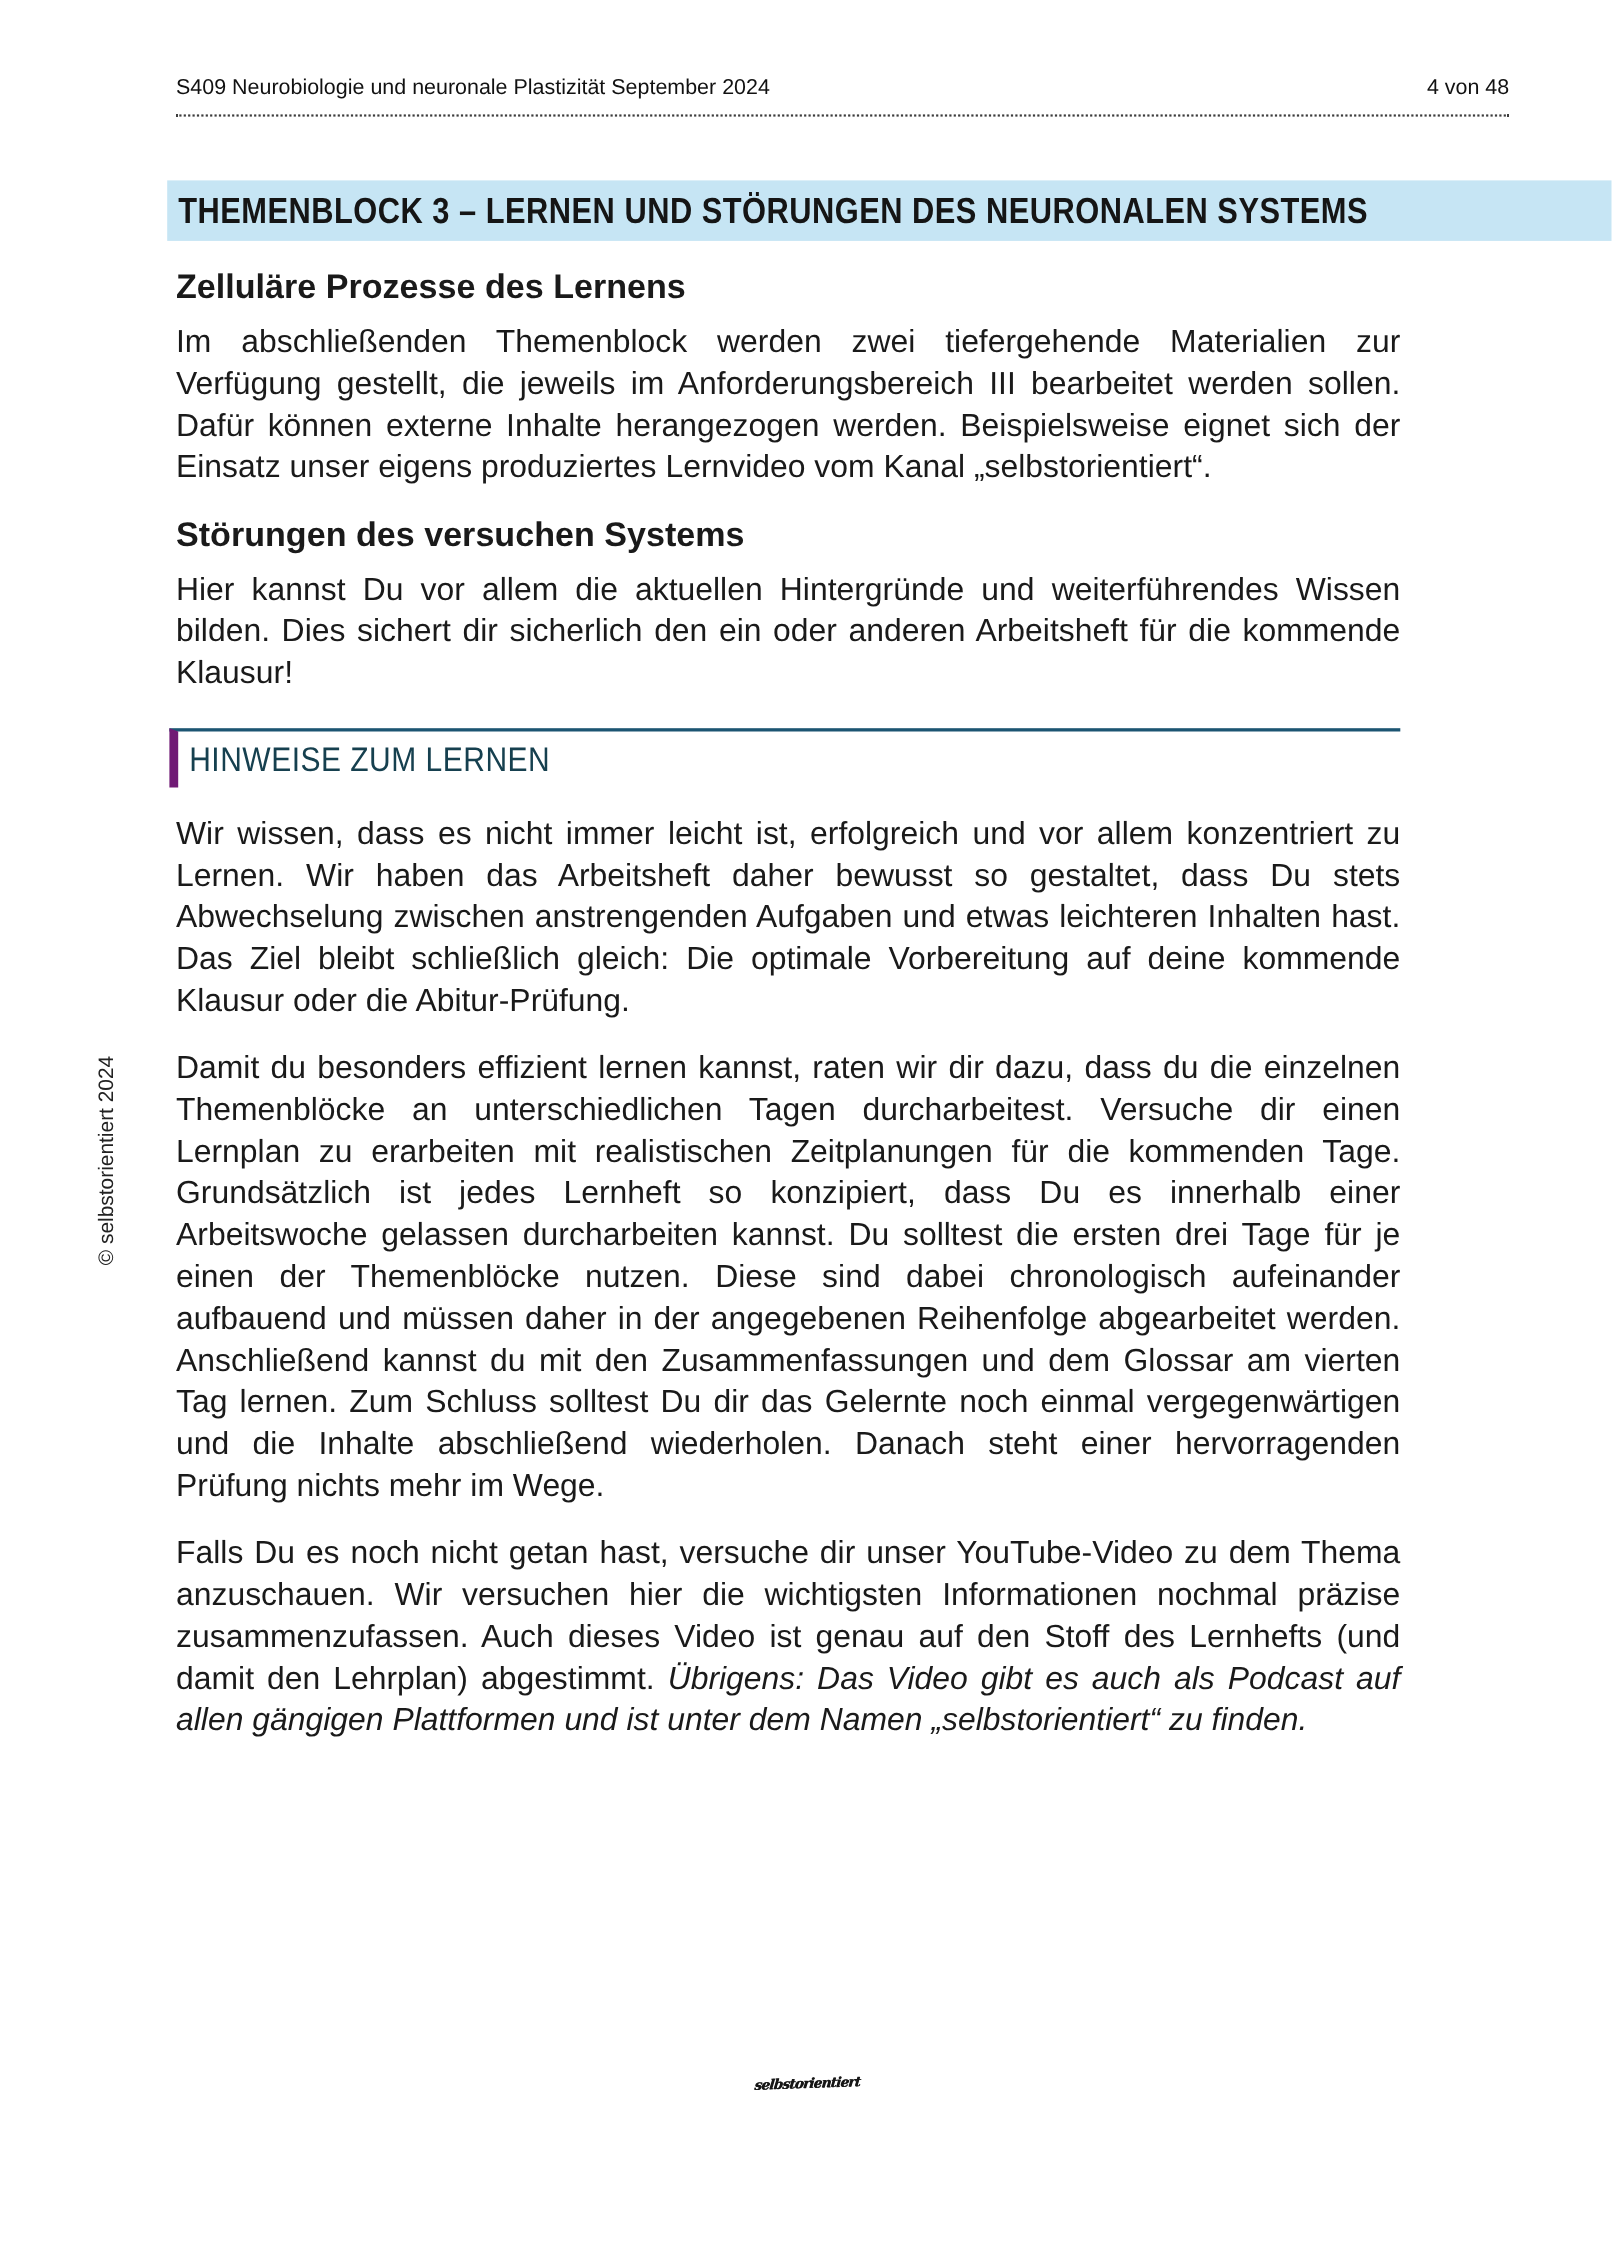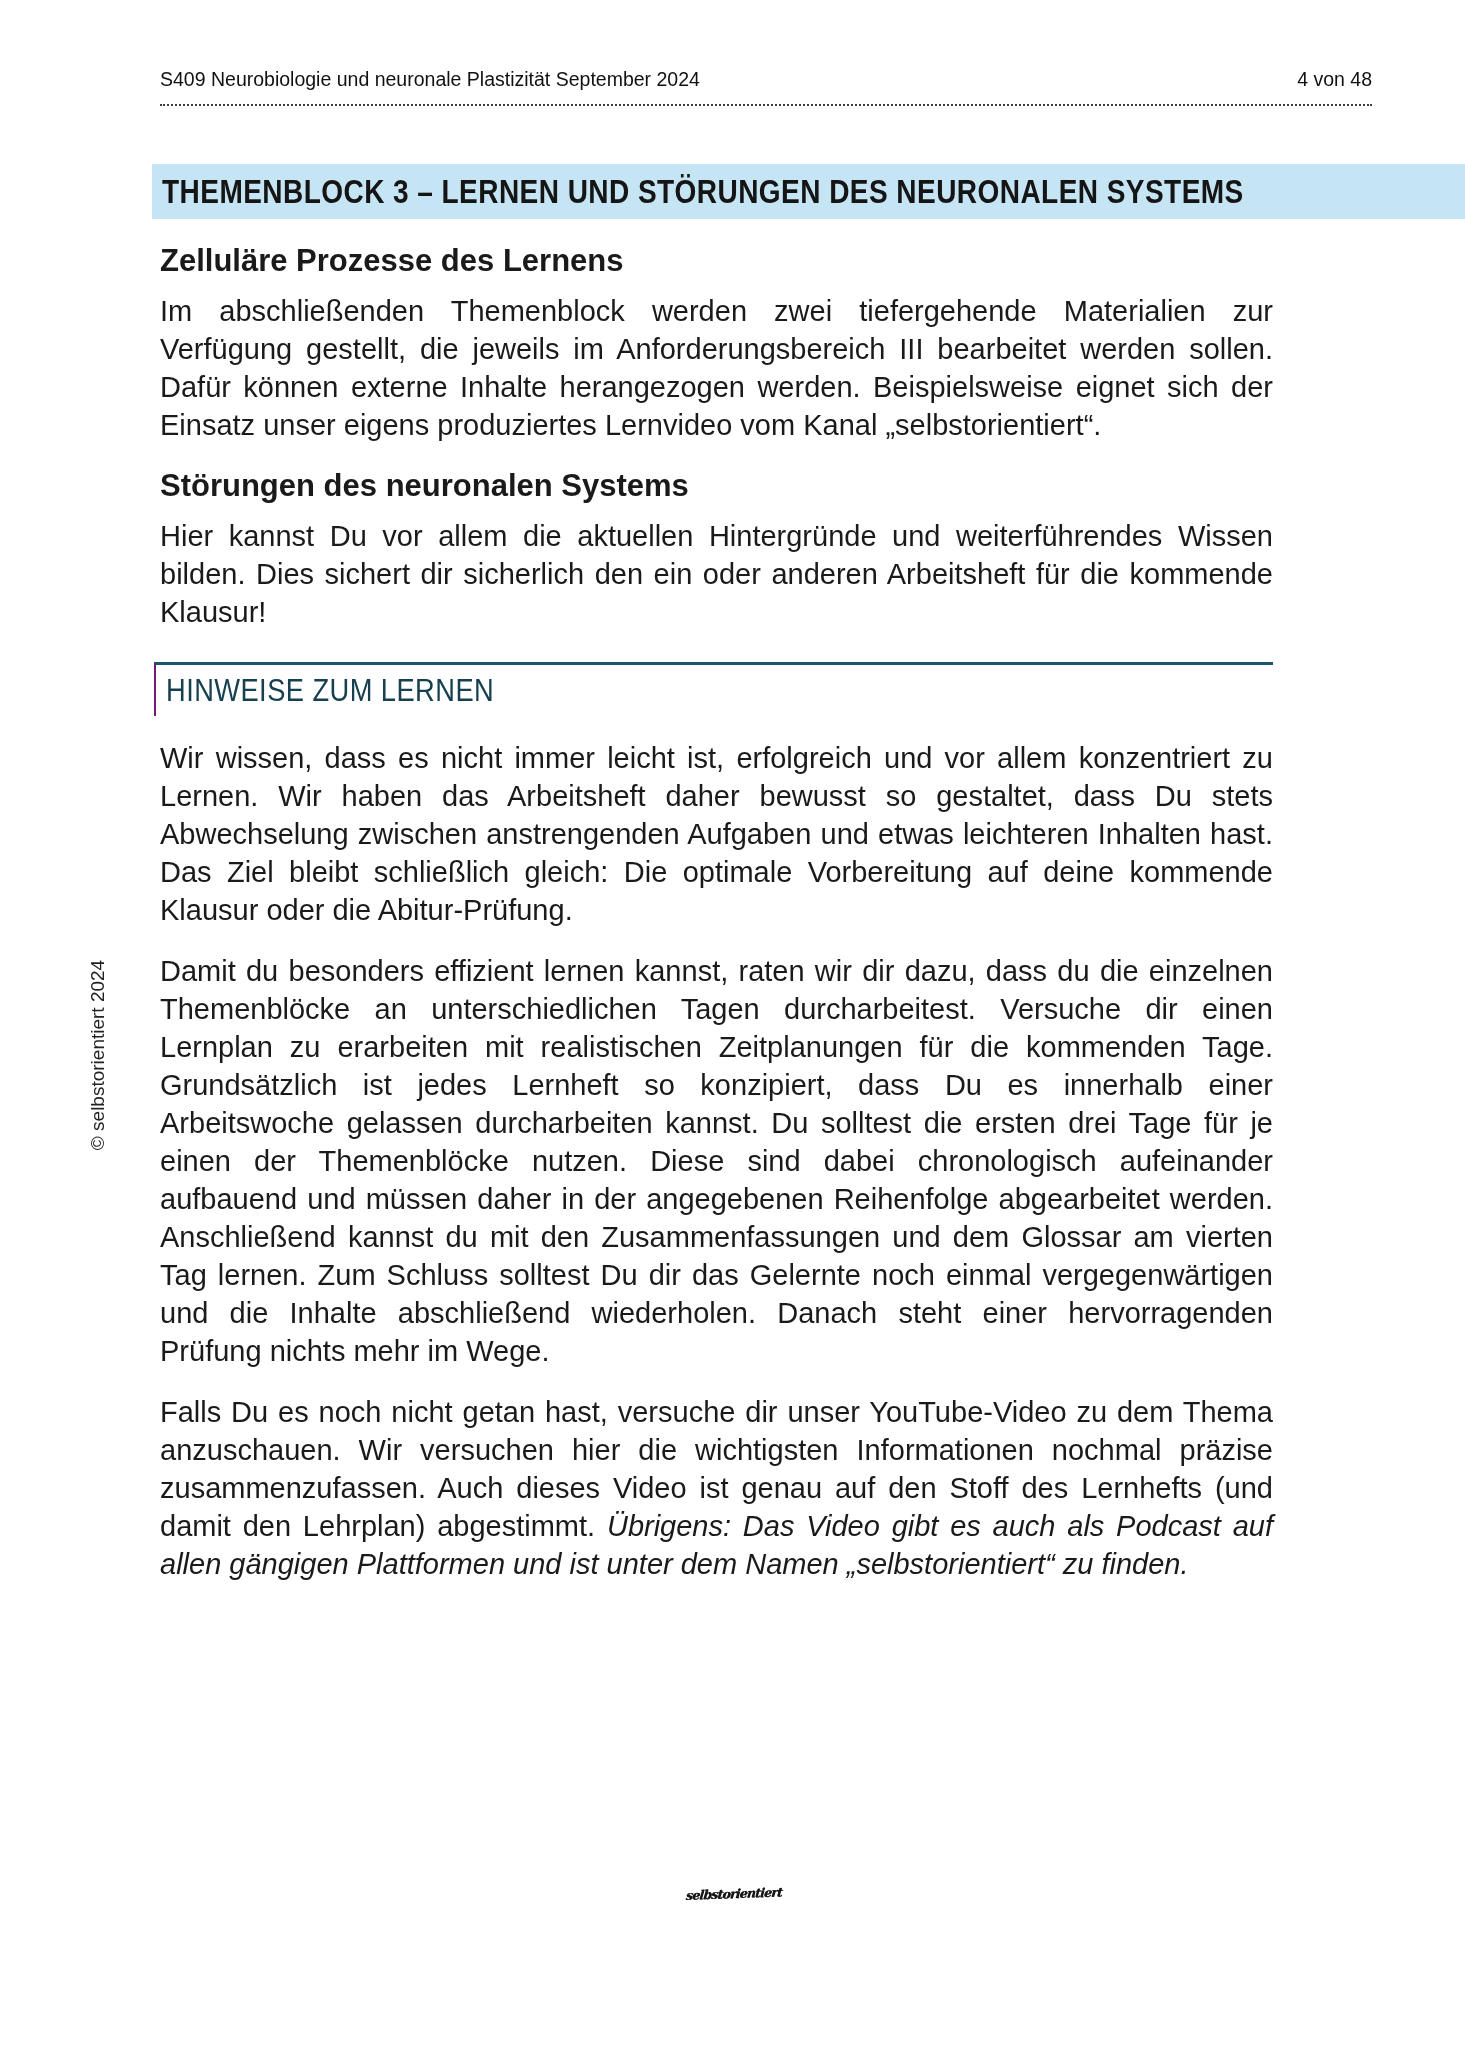--- a/index.html
+++ b/index.html
@@ -63,21 +63,21 @@
     line-height: 38px;
     text-align: justify;
     margin: 23px 0 0 0;
   }
   p.body-p.first-after-h { margin-top: 16px; }
 
   
   .hints-box {
     margin: 31px 0 0 -6px;
     border-top: 3px solid #1c5572;
-    border-left: 2px solid #701a75;
+    border-left: 8px solid #701a75;
     padding: 8px 0 7px 10px;
     overflow: hidden;
   }
   .hints-box .hints-text {
     font-size: 31px;
     color: #16404f;
     letter-spacing: 0.5px;
     white-space: nowrap;
     display: inline-block;
     transform: scale(0.88, 1);
@@ -125,21 +125,21 @@
   <div class="title-bar">
     <span class="title-text">THEMENBLOCK 3 – LERNEN UND STÖRUNGEN DES NEURONALEN SYSTEMS</span>
   </div>
 
   <div class="body-col">
 
     <div class="h-bold">Zelluläre Prozesse des Lernens</div>
 
     <p class="body-p first-after-h">Im abschließenden Themenblock werden zwei tiefergehende Materialien zur Verfügung gestellt, die jeweils im Anforderungsbereich III bearbeitet werden sollen. Dafür können externe Inhalte herangezogen werden. Beispielsweise eignet sich der Einsatz unser eigens produziertes Lernvideo vom Kanal „selbstorientiert“.</p>
 
-    <div class="h-bold">Störungen des neuronalen Systems</div>
+    <div class="h-bold">Störungen des versuchen Systems</div>
 
     <p class="body-p first-after-h">Hier kannst Du vor allem die aktuellen Hintergründe und weiterführendes Wissen bilden. Dies sichert dir sicherlich den ein oder anderen Arbeitsheft für die kommende Klausur!</p>
 
     <div class="hints-box">
       <span class="hints-text">HINWEISE ZUM LERNEN</span>
     </div>
 
     <p class="body-p">Wir wissen, dass es nicht immer leicht ist, erfolgreich und vor allem konzentriert zu Lernen. Wir haben das Arbeitsheft daher bewusst so gestaltet, dass Du stets Abwechselung zwischen anstrengenden Aufgaben und etwas leichteren Inhalten hast. Das Ziel bleibt schließlich gleich: Die optimale Vorbereitung auf deine kommende Klausur oder die Abitur-Prüfung.</p>
 
     <p class="body-p">Damit du besonders effizient lernen kannst, raten wir dir dazu, dass du die einzelnen Themenblöcke an unterschiedlichen Tagen durcharbeitest. Versuche dir einen Lernplan zu erarbeiten mit realistischen Zeitplanungen für die kommenden Tage. Grundsätzlich ist jedes Lernheft so konzipiert, dass Du es innerhalb einer Arbeitswoche gelassen durcharbeiten kannst. Du solltest die ersten drei Tage für je einen der Themenblöcke nutzen. Diese sind dabei chronologisch aufeinander aufbauend und müssen daher in der angegebenen Reihenfolge abgearbeitet werden. Anschließend kannst du mit den Zusammenfassungen und dem Glossar am vierten Tag lernen. Zum Schluss solltest Du dir das Gelernte noch einmal vergegenwärtigen und die Inhalte abschließend wiederholen. Danach steht einer hervorragenden Prüfung nichts mehr im Wege.</p>

